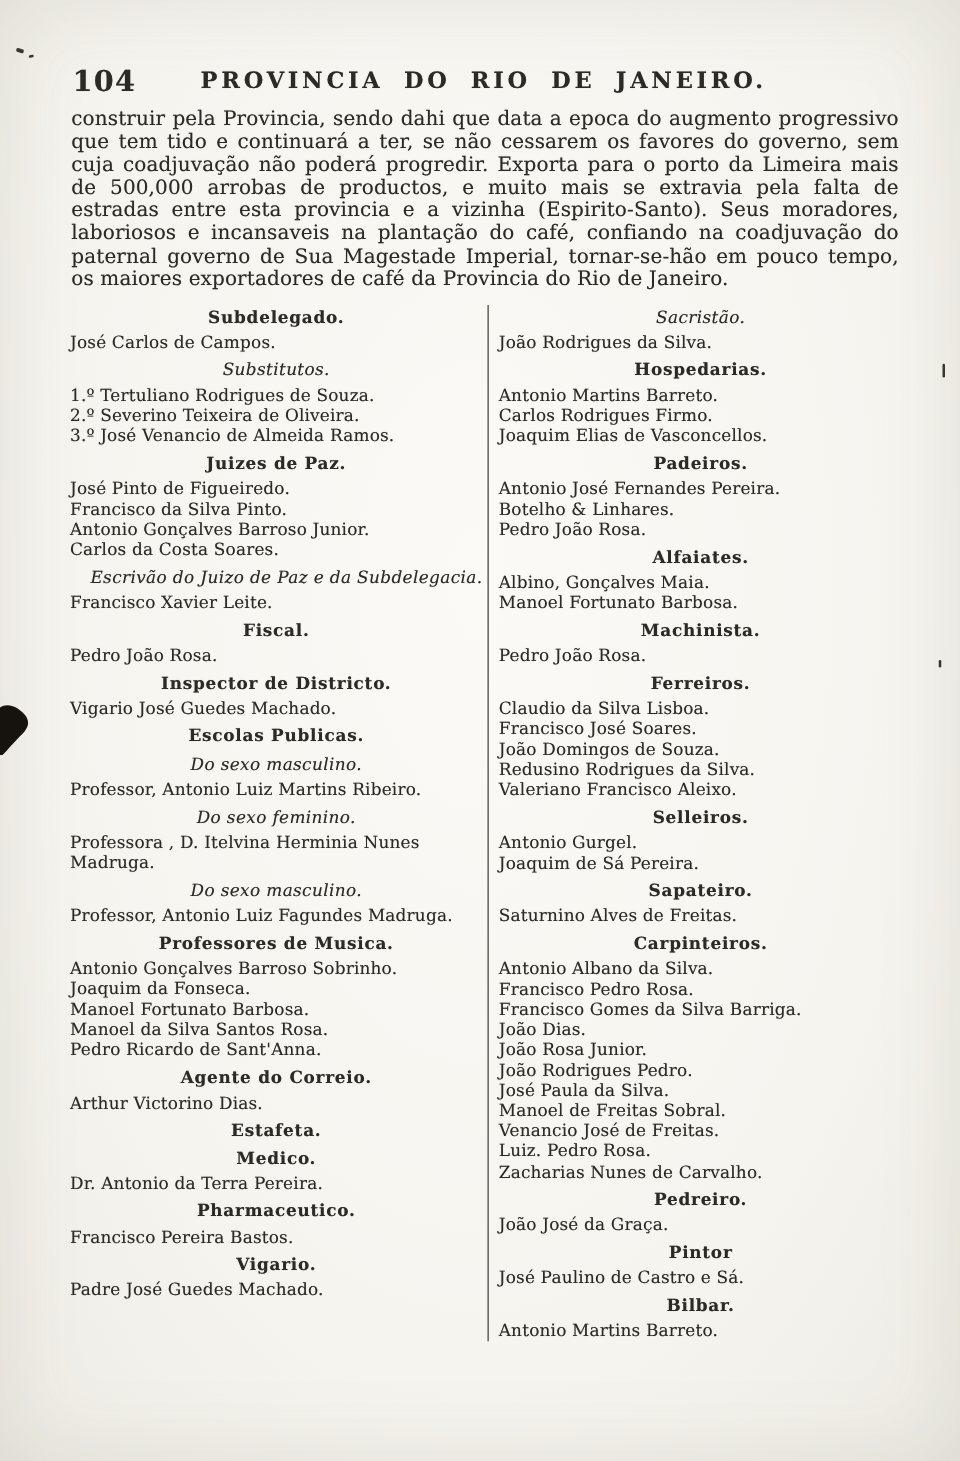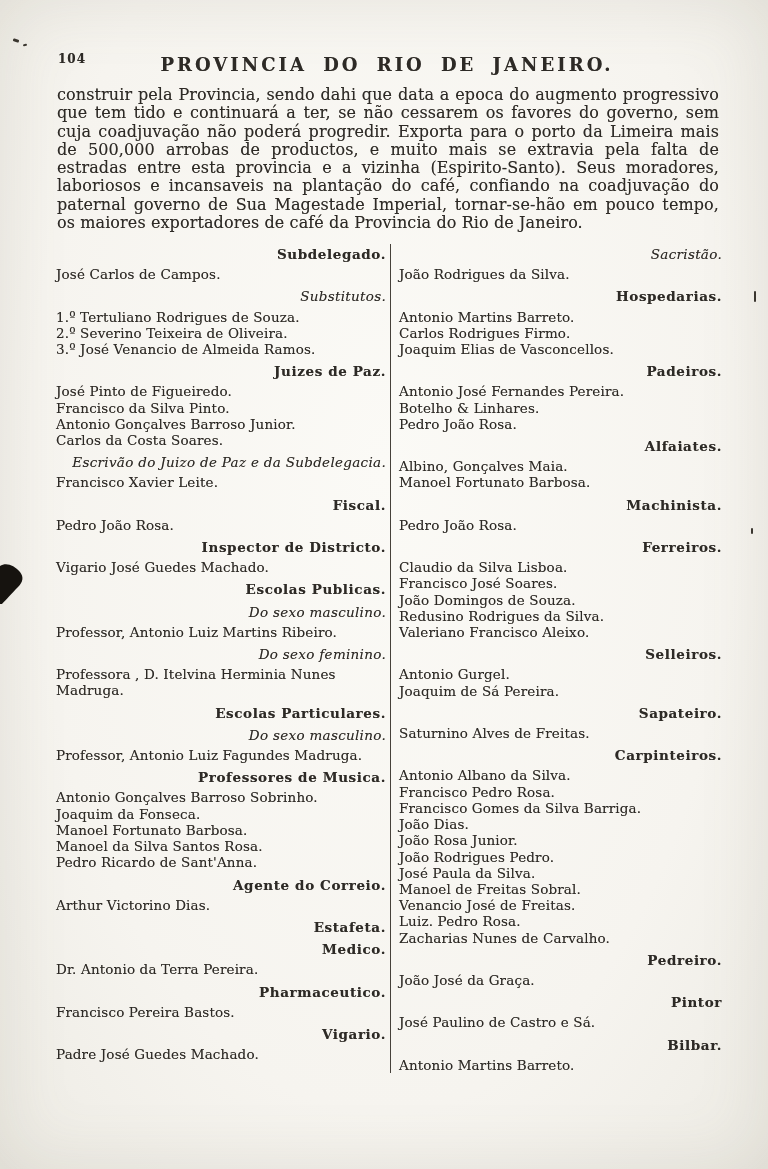--- a/index.html
+++ b/index.html
@@ -11,41 +11,41 @@
   }
   .page {
     position: relative; width: 768px; height: 1169px;
     background: radial-gradient(ellipse at 50% 40%, #fbfaf6 0%, #f6f4ef 65%, #edebe4 100%);
     color: #2d2a26;
     box-shadow: inset 0 0 70px rgba(120,110,95,0.14);
   }
   .page * { text-shadow: 0 0 0.6px rgba(55,48,40,0.45); }
 
   .header { position: absolute; top: 52px; left: 56px; right: 50px; height: 24px; }
-  .page-num { position: absolute; left: 2px; top: 0; font-size: 12px; font-weight: bold; letter-spacing: 1px; }
+  .page-num { position: absolute; left: 2px; top: 0; font-size: 23px; font-weight: bold; letter-spacing: 1px; }
   .title {
     position: absolute; left: 0; right: 0; top: 2px; text-align: center;
     font-weight: bold; font-size: 18px; letter-spacing: 3px; word-spacing: 7px;
   }
 
   .intro {
     position: absolute; top: 86px; left: 57px; width: 662px; margin: 0;
     font-size: 16px; line-height: 18.3px; text-align: justify; letter-spacing: 0.1px;
   }
 
   .columns {
     position: absolute; top: 244px; left: 56px; width: 666px;
     display: flex; align-items: stretch;
   }
   .col { font-size: 13.5px; line-height: 16.2px; }
   .col-left { width: 334px; padding-right: 4px; }
   .divider { width: 1px; background: #46413a; }
   .col-right { flex: 1; padding-left: 8px; }
 
-  .sec-heading { text-align: right; margin: 6px 0 4px; font-size: 13.5px; }
+  .sec-heading { text-align: center; margin: 6px 0 4px; font-size: 13.5px; }
   .sec-heading.bold { font-weight: bold; letter-spacing: 0.6px; }
   .sec-heading.italic { font-style: italic; letter-spacing: 0.3px; }
   .sec-heading.align-left { text-align: right; }
   .col > .sec-heading:first-child { margin-top: 2px; }
   .entry { letter-spacing: 0.15px; }
 
   .speck { position: absolute; background: #3a362f; border-radius: 1px; }
   .s1 { left: 13px; top: 39px; width: 6px; height: 3px; transform: rotate(18deg); }
   .s2 { left: 23px; top: 44px; width: 4px; height: 2px; transform: rotate(-10deg); }
   .s3 { left: 754px; top: 291px; width: 2px; height: 11px; }
@@ -91,21 +91,20 @@
         <div class="entry">Francisco Xavier Leite.</div>
         <div class="sec-heading bold">Fiscal.</div>
         <div class="entry">Pedro João Rosa.</div>
         <div class="sec-heading bold">Inspector de Districto.</div>
         <div class="entry">Vigario José Guedes Machado.</div>
         <div class="sec-heading bold">Escolas Publicas.</div>
         <div class="sec-heading italic">Do sexo masculino.</div>
         <div class="entry">Professor, Antonio Luiz Martins Ribeiro.</div>
         <div class="sec-heading italic">Do sexo feminino.</div>
         <div class="entry">Professora , D. Itelvina Herminia Nunes Madruga.</div>
-        <div class="sec-heading bold">Escolas Particulares.</div>
         <div class="sec-heading italic">Do sexo masculino.</div>
         <div class="entry">Professor, Antonio Luiz Fagundes Madruga.</div>
         <div class="sec-heading bold">Professores de Musica.</div>
         <div class="entry">Antonio Gonçalves Barroso Sobrinho.</div>
         <div class="entry">Joaquim da Fonseca.</div>
         <div class="entry">Manoel Fortunato Barbosa.</div>
         <div class="entry">Manoel da Silva Santos Rosa.</div>
         <div class="entry">Pedro Ricardo de Sant'Anna.</div>
         <div class="sec-heading bold">Agente do Correio.</div>
         <div class="entry">Arthur Victorino Dias.</div>

